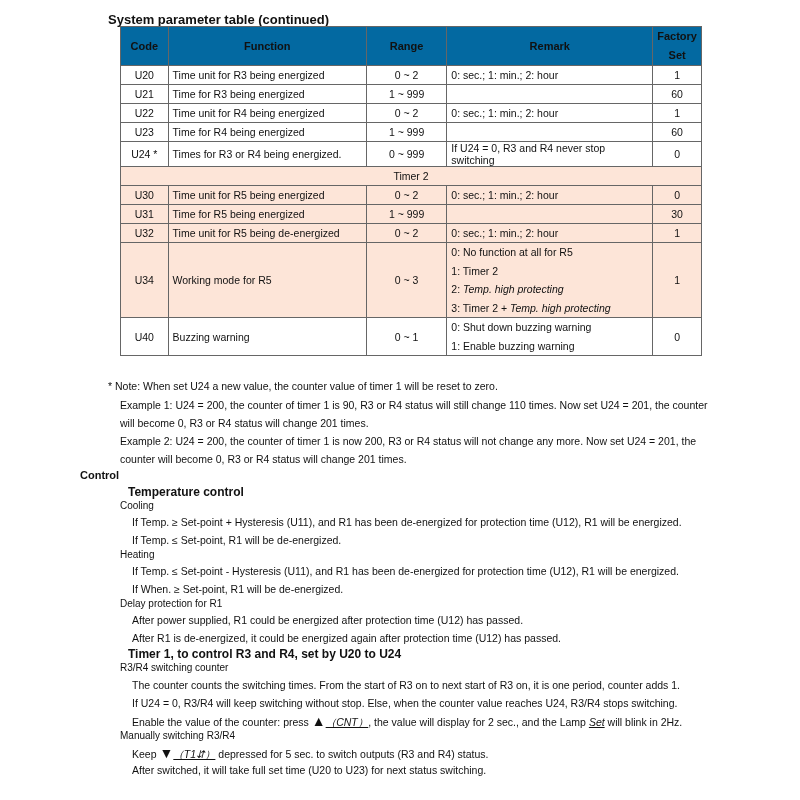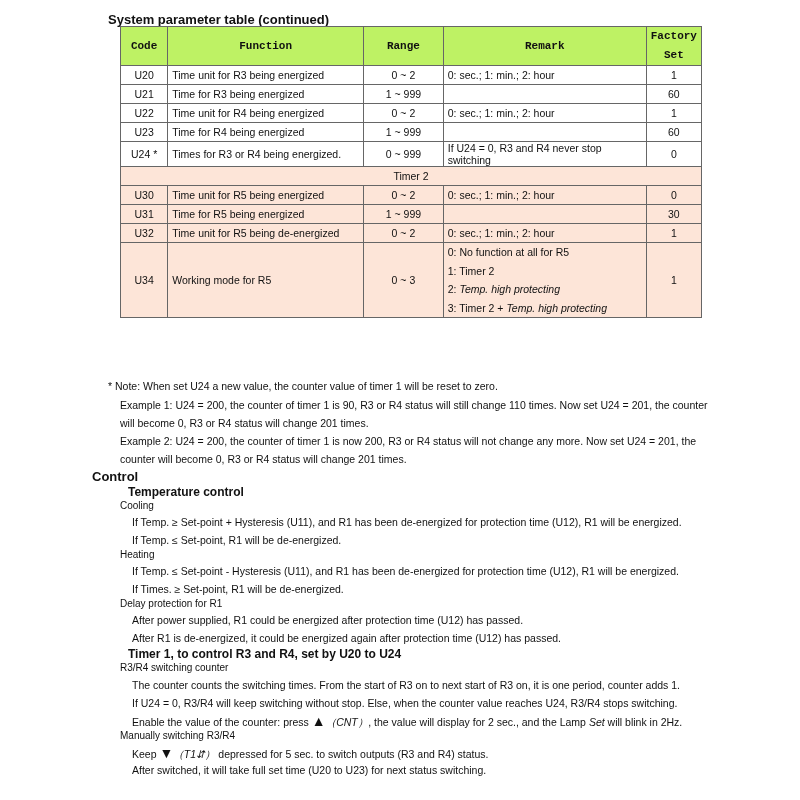--- a/index.html
+++ b/index.html
@@ -2,33 +2,33 @@
 <html><head>
 <meta charset="utf-8">
 <style>
   html, body { margin:0; padding:0; background:#ffffff; }
   body { width:800px; height:800px; position:relative; overflow:hidden;
          font-family:"Liberation Sans", sans-serif; color:#111; }
   .title { position:absolute; left:108px; top:12px; font-weight:bold; font-size:13px;text-align:center; }
   table.params { position:absolute; left:120px; top:26px; width:582px;
                  border-collapse:collapse; font-size:10.5px; border:1.5px solid #444; }
   table.params th, table.params td { border:1px solid #666; padding:0 4px; height:18px; }
-  table.params th { background:#bef264; font-weight:bold; height:38px; font-size:11px; text-align:center;font-family:Liberation Mono, monospace; }
+  table.params th { background:#0369a1; font-weight:bold; height:38px; font-size:11px; text-align:center; }
   th.fs { font-size:10px; line-height:19px; }
   .c { text-align:center; }
   .section td { text-align:center; }
   .t2 td { background:#fde5d8; }
   .multi div { height:18.5px; line-height:18.5px; }
   i { font-style:italic; }
   .txt { position:absolute; font-size:10.5px; white-space:nowrap; }
-  .h1 { position:absolute; left:92px; font-weight:bold; font-size:13px; }
+  .h1 { position:absolute; left:80px; font-weight:bold; font-size:11px; }
   .h2 { position:absolute; left:108px; font-weight:bold; font-size:12px;margin-left:20px; }
   .h3 { position:absolute; left:120px; font-weight:normal; font-size:10px;text-align:center; }
   .glyph { font-size:14px; font-weight:bold; }
-  .ital { font-style:italic; }
+  .ital { font-style:italic;text-decoration:underline; }
 </style>
 </head>
 <body>
 
 <div class="title">System parameter table (continued)</div>
 
 <table class="params">
   <colgroup>
       <col style="width:48px">
       <col style="width:204px">
@@ -116,37 +116,47 @@
     <td>Working mode for R5</td>
     <td class="c">0 ~ 3</td>
     <td class="multi">
       <div>0: No function at all for R5</div>
       <div>1: Timer 2</div>
       <div><span>2: </span><i>Temp. high protecting</i></div>
       <div><span>3: Timer 2 + </span><i>Temp. high protecting</i></div>
     </td>
     <td class="c">1</td>
   </tr>
+  <tr>
+    <td class="c">U40</td>
+    <td>Buzzing warning</td>
+    <td class="c">0 ~ 1</td>
+    <td class="multi">
+      <div>0: Shut down buzzing warning</div>
+      <div>1: Enable buzzing warning</div>
+    </td>
+    <td class="c">0</td>
+  </tr>
 </tbody>
   </table>
 
 <div class="txt" style="left:108px;top:380px">* Note: When set U24 a new value, the counter value of timer 1 will be reset to zero.</div>
 <div class="txt" style="left:120px;top:399px">Example 1: U24 = 200, the counter of timer 1 is 90, R3 or R4 status will still change 110 times. Now set U24 = 201, the counter</div>
 <div class="txt" style="left:120px;top:417px">will become 0, R3 or R4 status will change 201 times.</div>
 <div class="txt" style="left:120px;top:435px">Example 2: U24 = 200, the counter of timer 1 is now 200, R3 or R4 status will not change any more. Now set U24 = 201, the</div>
 <div class="txt" style="left:120px;top:453px">counter will become 0, R3 or R4 status will change 201 times.</div>
 
 <div class="h1" style="top:469px">Control</div>
 <div class="h2" style="top:485px">Temperature control</div>
 <div class="h3" style="top:500px">Cooling</div>
 <div class="txt" style="left:132px;top:516px">If Temp. ≥ Set-point + Hysteresis (U11), and R1 has been de-energized for protection time (U12), R1 will be energized.</div>
 <div class="txt" style="left:132px;top:534px">If Temp. ≤ Set-point, R1 will be de-energized.</div>
 <div class="h3" style="top:549px">Heating</div>
 <div class="txt" style="left:132px;top:565px">If Temp. ≤ Set-point - Hysteresis (U11), and R1 has been de-energized for protection time (U12), R1 will be energized.</div>
-<div class="txt" style="left:132px;top:583px">If Times. ≥ Set-point, R1 will be de-energized.</div>
+<div class="txt" style="left:132px;top:583px">If When. ≥ Set-point, R1 will be de-energized.</div>
 <div class="h3" style="top:598px">Delay protection for R1</div>
 <div class="txt" style="left:132px;top:614px">After power supplied, R1 could be energized after protection time (U12) has passed.</div>
 <div class="txt" style="left:132px;top:632px">After R1 is de-energized, it could be energized again after protection time (U12) has passed.</div>
 
 <div class="h2" style="top:647px">Timer 1, to control R3 and R4, set by U20 to U24</div>
 <div class="h3" style="top:662px">R3/R4 switching counter</div>
 <div class="txt" style="left:132px;top:679px">The counter counts the switching times. From the start of R3 on to next start of R3 on, it is one period, counter adds 1.</div>
 <div class="txt" style="left:132px;top:697px">If U24 = 0, R3/R4 will keep switching without stop. Else, when the counter value reaches U24, R3/R4 stops switching.</div>
 <div class="txt" style="left:132px;top:713px">
   <span>Enable the value of the counter: press </span><span class="glyph">▲</span><span class="ital">（CNT）</span><span>, the value will display for 2 sec., and the Lamp </span><span class="ital">Set</span><span> will blink in 2Hz.</span>

